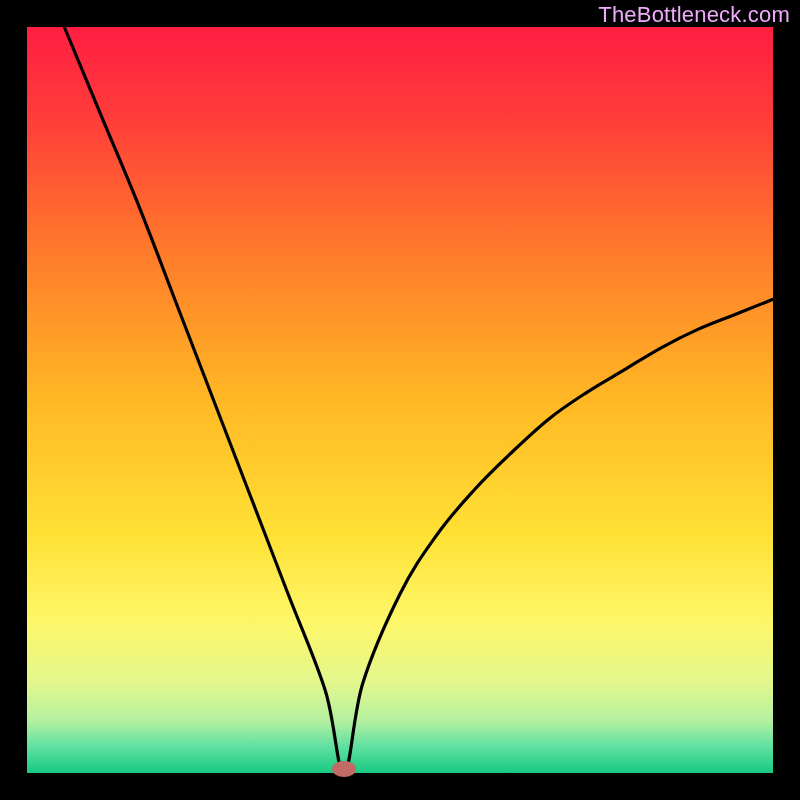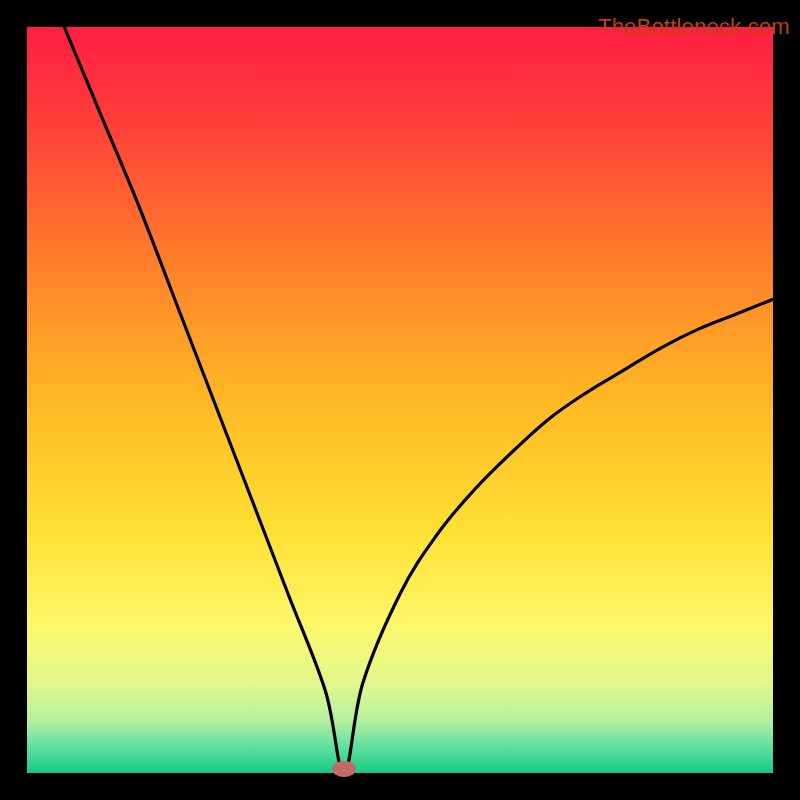--- a/index.html
+++ b/index.html
@@ -14,26 +14,25 @@
   .frame {
     position: relative;
     width: 800px;
     height: 800px;
     background: #000;
   }
   .watermark {
     position: absolute;
     top: 2px;
     right: 10px;
-    color: #c2410c;
+    color: #f0abfc;
     font-size: 22px;
     font-weight: 500;
     letter-spacing: 0.2px;
     z-index: 20;
-    margin-top: 12px;
   }
   svg {
     position: absolute;
     top: 0;
     left: 0;
   }
 </style>
 </head>
 <body>
 

